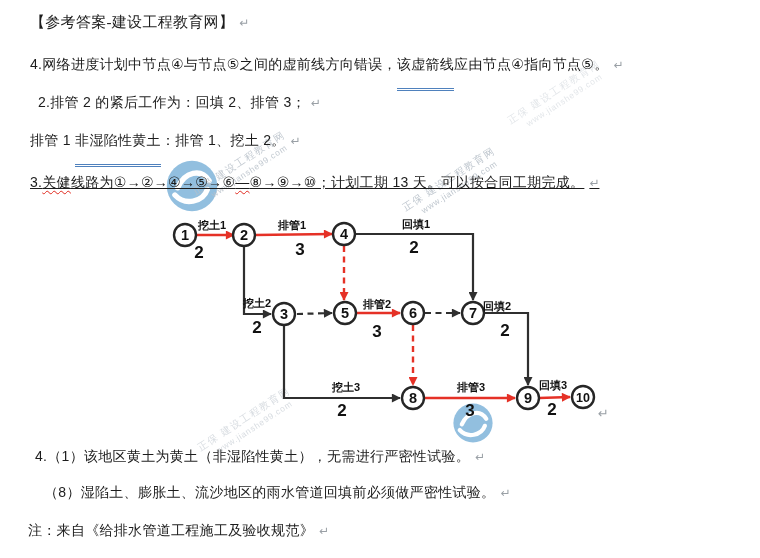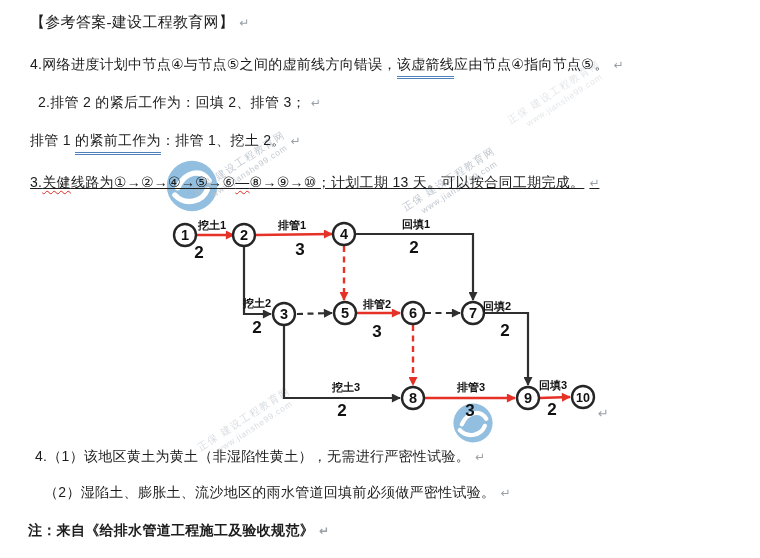--- a/index.html
+++ b/index.html
@@ -9,21 +9,21 @@
     font-family:"Liberation Sans","DejaVu Sans",sans-serif;
   }
   .para{
     position:absolute;z-index:3;white-space:nowrap;
     font-size:14px;color:#1c1c1c;letter-spacing:0.3px;
   }
   .para.title{font-size:15px;font-family:Liberation Serif, serif;}
   .seg{display:inline;}
   .u-blue{
     border-bottom:3px double #4f81bd;
-    padding-bottom:4px;
+    padding-bottom:16px;
     margin-top:32px;
   }
   .u-red{
     text-decoration:underline wavy #e02a1f;
     text-decoration-thickness:1.2px;
     text-underline-offset:3px;
   }
   .pilcrow{
     color:#9aa0a6;font-size:12px;margin-left:5px;letter-spacing:0;
   }
@@ -135,20 +135,20 @@
       <text x="470" y="416" text-anchor="middle" font-size="17" font-weight="bold" fill="#111111">3</text>
       <text x="553" y="389" text-anchor="middle" font-size="11" font-weight="bold" fill="#111111">回填3</text>
       <text x="552" y="415" text-anchor="middle" font-size="17" font-weight="bold" fill="#111111">2</text>
     </g>
 </svg>
 
 <div id="paragraphs">
     <div class="para title" style="left: 30px; top: 13px;"><span class="seg">【参考答案-建设工程教育网】</span><span class="pilcrow">↵</span></div>
     <div class="para" style="left: 30px; top: 56px;"><span class="seg">4.网络进度计划中节点④与节点⑤之间的虚前线方向错误，</span><span class="seg u-blue">该虚箭线</span><span class="seg">应由节点④指向节点⑤。</span><span class="pilcrow">↵</span></div>
     <div class="para" style="left: 38px; top: 94px;"><span class="seg">2.排管 2 的紧后工作为：回填 2、排管 3；</span><span class="pilcrow">↵</span></div>
-    <div class="para" style="left: 30px; top: 132px;"><span class="seg">排管 1 </span><span class="seg u-blue">的紧前工作为</span><span class="seg">：排管 1、挖土 2。</span><span class="pilcrow">↵</span></div>
+    <div class="para" style="left: 30px; top: 132px;"><span class="seg">排管 1 </span><span class="seg u-blue">非湿陷性黄土</span><span class="seg">：排管 1、挖土 2。</span><span class="pilcrow">↵</span></div>
     <div class="para" style="left: 30px; top: 174px; text-decoration: underline;"><span class="seg">3.</span><span class="seg u-red">关健</span><span class="seg">线路为①→②→④→⑤→⑥</span><span class="seg u-red">—</span><span class="seg">⑧→⑨→⑩；计划工期 13 天。可以按合同工期完成。</span><span class="pilcrow">↵</span></div>
     <div class="para" style="left: 35px; top: 448px;"><span class="seg">4.（1）该地区黄土为黄土（非湿陷性黄土），无需进行严密性试验。</span><span class="pilcrow">↵</span></div>
-    <div class="para" style="left: 44px; top: 484px;"><span class="seg">（2）湿陷土、膨胀土、流沙地区的雨水管道回填前必须做严密性试验。</span><span class="pilcrow">↵</span></div>
-    <div class="para" style="left: 28px; top: 522px; font-weight: bold;"><span class="seg">注：来自《给排水管道工程施工及验收规范》</span><span class="pilcrow">↵</span></div>
+    <div class="para" style="left: 44px; top: 484px;"><span class="seg">（8）湿陷土、膨胀土、流沙地区的雨水管道回填前必须做严密性试验。</span><span class="pilcrow">↵</span></div>
+    <div class="para" style="left: 28px; top: 522px;"><span class="seg">注：来自《给排水管道工程施工及验收规范》</span><span class="pilcrow">↵</span></div>
   </div>
 
 <div class="dg-pilcrow" style="left: 598px; top: 406px;">↵</div>
 
 </body></html>

